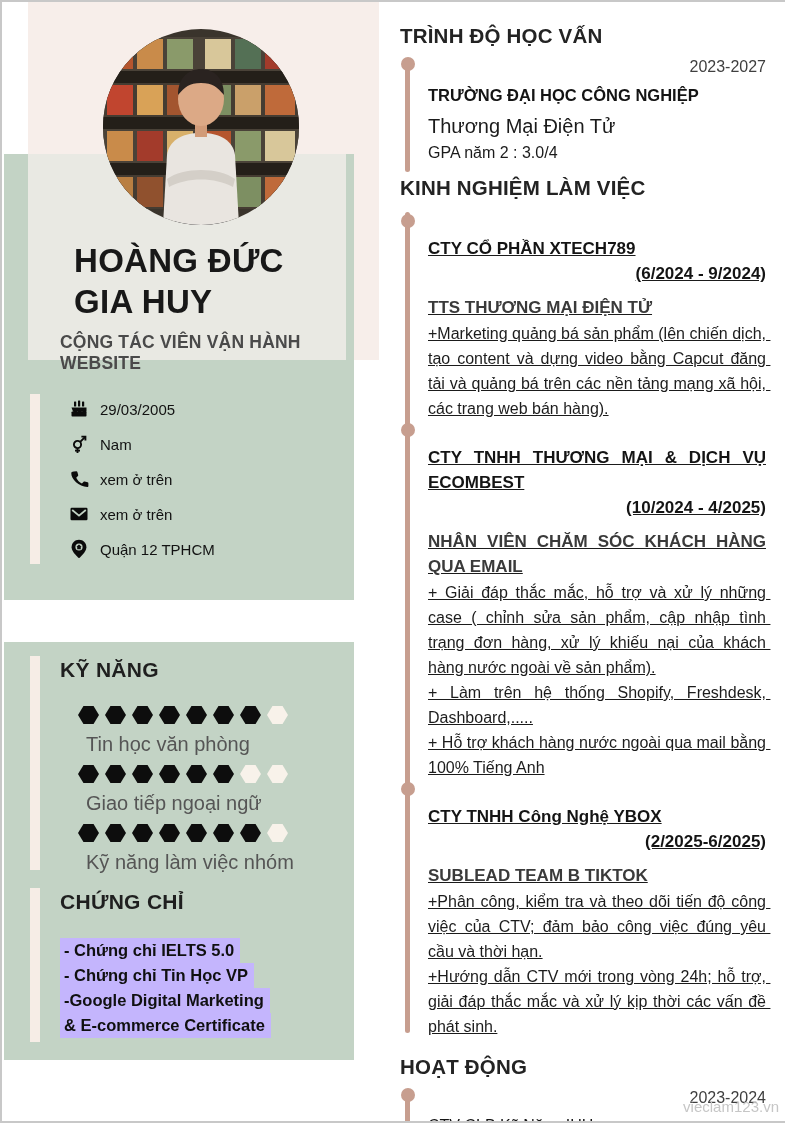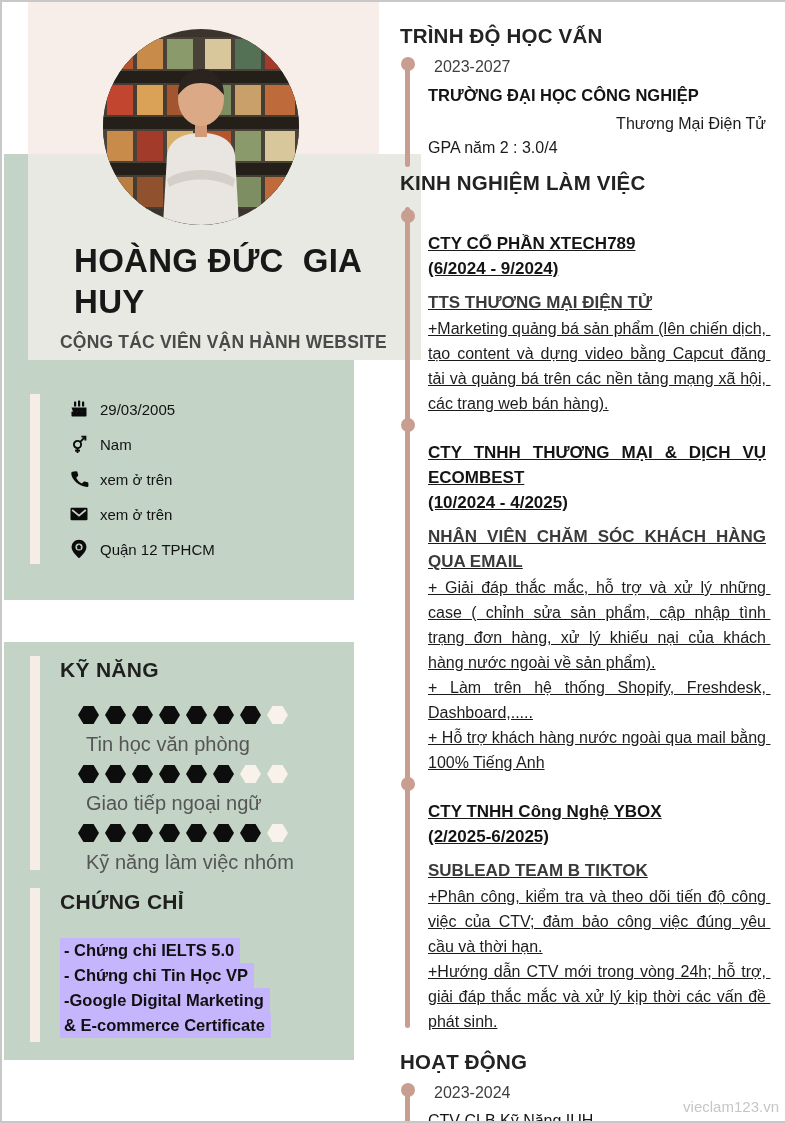--- a/index.html
+++ b/index.html
@@ -11,21 +11,21 @@
   body{font-family:"Liberation Sans","DejaVu Sans",sans-serif;color:#1b1b1b;}
   .page{position:relative;width:785px;height:1123px;background:#fff;overflow:hidden;
         border-top:2px solid var(--border);border-left:2px solid var(--border);
         border-bottom:2px solid var(--border);}
   .abs{position:absolute;}
 
   
   .pink-block{left:26px;top:0;width:351px;height:358px;background:var(--pink);}
   .green-a{left:2px;top:152px;width:350px;height:446px;background:var(--green);}
   .green-b{left:2px;top:640px;width:350px;height:418px;background:var(--green);}
-  .name-box{left:26px;top:152px;width:393px;height:206px;background:var(--namebox);}
+  .name-box{left:26px;top:152px;width:318px;height:206px;background:var(--namebox);}
   .photo-wrap{left:101px;top:27px;width:196px;height:196px;border-radius:50%;overflow:hidden;}
 
   .name{margin:86px 4px 0 46px;font-size:33px;line-height:41px;font-weight:700;
         letter-spacing:.3px;color:#181818;white-space:pre-wrap;}
   .nb-title{margin:10px 2px 0 32px;font-size:17.5px;font-weight:700;color:#4a4a4a;letter-spacing:.2px;}
 
   .vbar{width:10px;background:var(--cream);}
   .info-bar{left:28px;top:392px;height:170px;}
   .skills-bar{left:28px;top:654px;height:214px;}
   .cert-bar{left:28px;top:886px;height:154px;}
@@ -55,32 +55,32 @@
   #exp-heading{margin-top:12px;}
   #act-heading{margin-top:16px;}
 
   .timeline{position:relative;padding-left:28px;}
   .t-line{position:absolute;left:5px;width:5px;background:var(--rose);border-radius:3px;}
   .t-dot{position:absolute;width:14px;height:14px;border-radius:50%;background:var(--rose);}
 
   .edu-tl{padding-top:8px;margin-top:2px;padding-bottom:2px;}
   .edu-tl .t-line{top:13px;bottom:-8px;}
   .edu-tl .t-dot{left:1px;top:7px;}
-  .tl-period{font-size:16px;color:#3f3f3f;margin-left:6px;}
+  .tl-period{font-size:16px;color:#3f3f3f;margin-left:6px;text-align:right;}
   .edu-school{font-size:16.5px;font-weight:700;color:#141414;margin-top:10px;}
-  .edu-major{font-size:16px;margin-top:10px;text-align:right;}
+  .edu-major{font-size:20px;margin-top:10px;}
   .edu-gpa{font-size:16px;margin-top:6px;}
 
   .exp-tl{padding-top:34px;margin-top:2px;}
   .exp-tl .t-line{top:10px;bottom:6px;}
   .job{position:relative;margin-bottom:24px;text-decoration:underline;}
   .job:last-child{margin-bottom:0;}
   .job .t-dot{left:-27px;top:-22px;}
   .job-company{font-size:17px;font-weight:700;line-height:25px;text-align:justify;color:#141414;}
-  .job-period{font-size:17px;font-weight:700;line-height:25px;color:#141414;}
+  .job-period{font-size:17px;font-weight:700;line-height:25px;color:#141414;text-align:right;}
   .job-role{font-size:17px;font-weight:700;line-height:25px;margin-top:9px;text-align:justify;color:#3a3a3a;}
   .job-desc{font-size:16px;line-height:25px;margin-top:1px;text-align:justify;
             white-space:pre-wrap;color:#1c1c1c;}
 
   .act-tl{padding-top:8px;margin-top:2px;}
   .act-tl .t-line{top:13px;bottom:-14px;}
   .act-tl .t-dot{left:1px;top:7px;}
   .act-detail{font-size:16px;margin-top:10px;color:#141414;}
 
   .watermark{right:6px;top:1096px;font-size:15px;color:#c6c6c6;}

